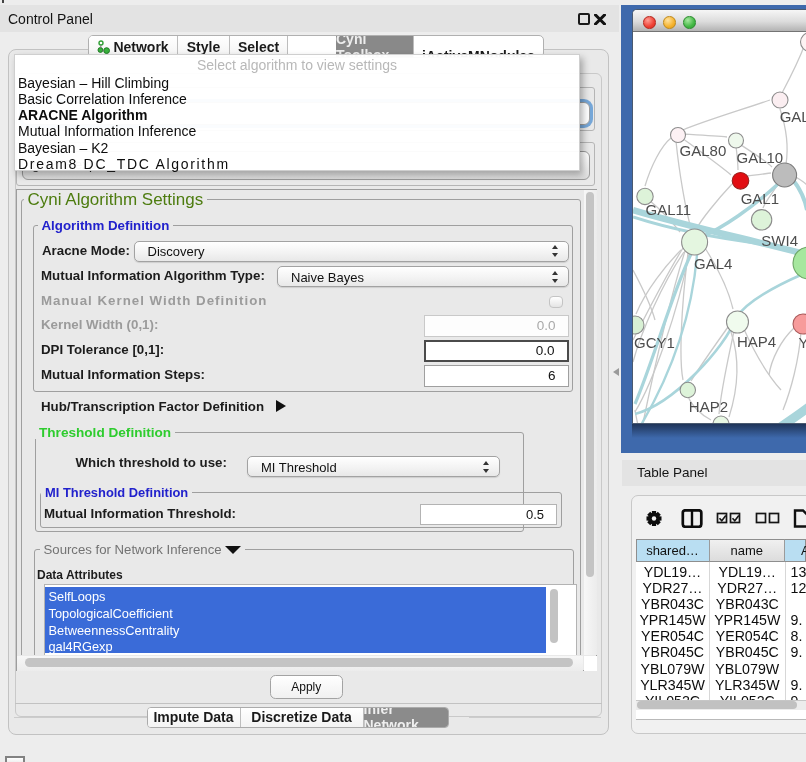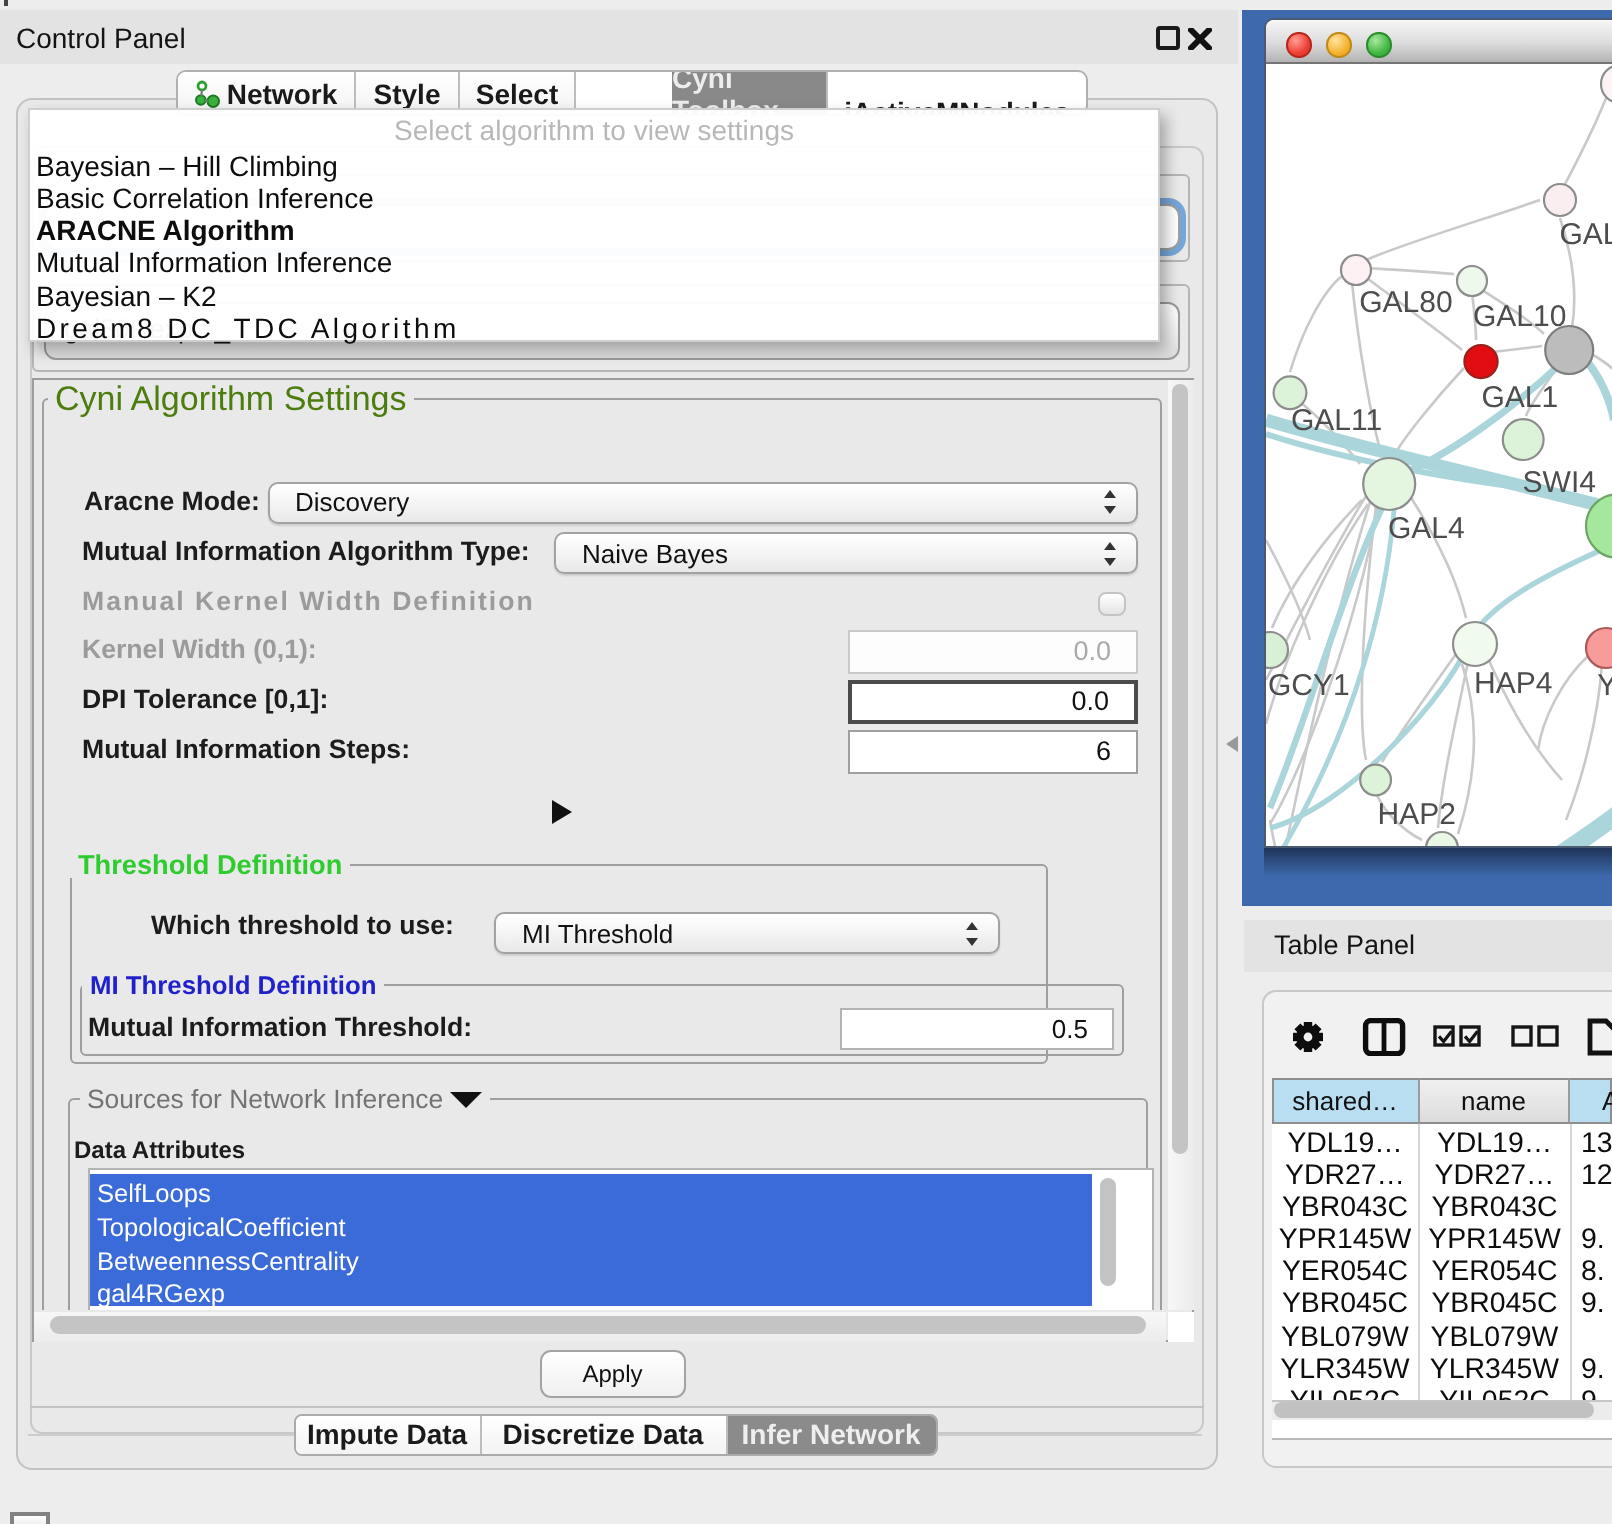--- a/index.html
+++ b/index.html
@@ -57,20 +57,23 @@
 
 <div class="abs" style="left:16px;top:189px;width:581px;height:482px;border:1px solid #9d9d9d;background:#e9e9e9;"></div>
 
 <div class="abs" style="left:17px;top:190px;width:566px;height:465px;overflow:hidden;">
  <div class="abs" style="left:0;top:0;width:566px;height:600px;">
 
   <div class="grp" style="left:4px;top:9px;width:560px;height:600px;border-radius:3px;">
     <div class="gtitle" style="left:1.5px;color:#4d7c0f;font-size:17px;">Cyni Algorithm Settings</div>
   </div>
 
+  <div class="grp" style="left:16px;top:35px;width:540px;height:167px;">
+    <div class="gtitle" style="left:3.5px;color:#2121cc;font-weight:bold;">Algorithm Definition</div>
+  </div>
 
   <div class="lbl" style="left:25px;top:54px;">Aracne Mode:</div>
   <div class="combo" style="left:116.5px;top:50.5px;width:435px;height:21px;">
         <span class="ct">Discovery</span>
         <span class="spin"></span>
       </div>
 
   <div class="lbl" style="left:24px;top:78.5px;">Mutual Information Algorithm Type:</div>
   <div class="combo" style="left:260px;top:76px;width:291.5px;height:21px;">
         <span class="ct">Naive Bayes</span>
@@ -82,20 +85,21 @@
 
   <div class="lbl" style="left:24px;top:127.5px;color:#9b9b9b;">Kernel Width (0,1):</div>
   <div class="tf" style="left:407px;top:125px;width:144.5px;height:22px;border:1px solid #c9c9c9;color:#a9a9a9;background:#fdfdfd;line-height:20.5px;font-size:13.5px;">0.0</div>
 
   <div class="lbl" style="left:24px;top:152.5px;">DPI Tolerance [0,1]:</div>
   <div class="tf" style="left:407px;top:150px;width:144.5px;height:22px;border:2px solid #4b4b4b;color:#111;line-height:18.5px;font-size:13.5px;">0.0</div>
 
   <div class="lbl" style="left:24px;top:177.5px;">Mutual Information Steps:</div>
   <div class="tf" style="left:407px;top:175px;width:144.5px;height:22px;border:1px solid #9f9f9f;color:#111;line-height:20.5px;font-size:13.5px;">6</div>
 
+  <div class="lbl" style="left:24px;top:210px;">Hub/Transcription Factor Definition</div>
   <div class="abs" style="left:259px;top:209.5px;width:0;height:0;border-top:6.5px solid transparent;border-bottom:6.5px solid transparent;border-left:10px solid #111;"></div>
 
   <div class="grp" style="left:18px;top:241.5px;width:489px;height:100.5px;">
     <div class="gtitle" style="left:-1px;color:#2ecc2e;font-weight:bold;font-size:13.6px;">Threshold Definition</div>
   </div>
 
   <div class="lbl" style="left:58.5px;top:265.5px;">Which threshold to use:</div>
   <div class="combo" style="left:230px;top:266px;width:253px;height:21px;text-align:center;">
         <span class="ct">MI Threshold</span>
         <span class="spin"></span>
@@ -129,21 +133,21 @@
 
 <div class="abs" style="left:270px;top:674.5px;width:72.5px;height:24px;border:1px solid #a3a3a3;border-radius:5.5px;background:linear-gradient(#ffffff,#f0f0f0);display:flex;align-items:center;justify-content:center;font-size:12px;color:#111;">Apply</div>
 
 <div class="abs" style="left:15px;top:702.5px;width:587px;height:1px;background:#c2c2c2;"></div>
 <div class="abs" style="left:14px;top:717px;width:133px;height:1px;background:#cccccc;"></div>
 <div class="abs" style="left:469px;top:717px;width:132px;height:1px;background:#cccccc;"></div>
 
 <div class="abs" style="left:146.5px;top:707px;height:20.5px;display:flex;border:1px solid #ababab;border-radius:4px;overflow:hidden;background:#fff;">
   <div class="seg" style="width:93px;">Impute Data</div>
   <div class="seg" style="width:123px;">Discretize Data</div>
-  <div class="seg" style="width:104px;background:#8b8b8b;color:#efefef;border-right:none;">Infer Network</div>
+  <div class="seg" style="width:84px;background:#8b8b8b;color:#efefef;border-right:none;">Infer Network</div>
 </div>
 
 <div class="abs" style="left:14px;top:54px;width:566px;height:117px;background:rgba(255,255,255,0.96);border:1px solid #cfcfcf;box-shadow:3px 4px 7px rgba(0,0,0,0.3);"></div>
 <div class="abs" style="left:14px;top:56.5px;width:566px;text-align:center;font-size:14px;color:#b8b8b8;">Select algorithm to view settings</div>
 <div class="abs" style="left:18px;top:75px;font-size:14px;color:#0d0d0d;line-height:16.15px;">Bayesian – Hill Climbing<br>Basic Correlation Inference<br><b>ARACNE Algorithm</b><br>Mutual Information Inference<br>Bayesian – K2<br><span style="letter-spacing:1.7px;">Dream8 DC_TDC Algorithm</span></div>
 
 <div class="abs" style="left:4.7px;top:756.4px;width:20px;height:10px;border:2px solid #828282;background:linear-gradient(#ffffff,#e8e8e8);"></div>
 
 <div class="abs" style="left:621px;top:5px;width:185px;height:448px;background:#3e69ac;"></div>
 <div class="abs" style="left:632px;top:424px;width:174px;height:14px;background:linear-gradient(rgba(15,25,45,0.65),rgba(62,106,173,0));"></div>

